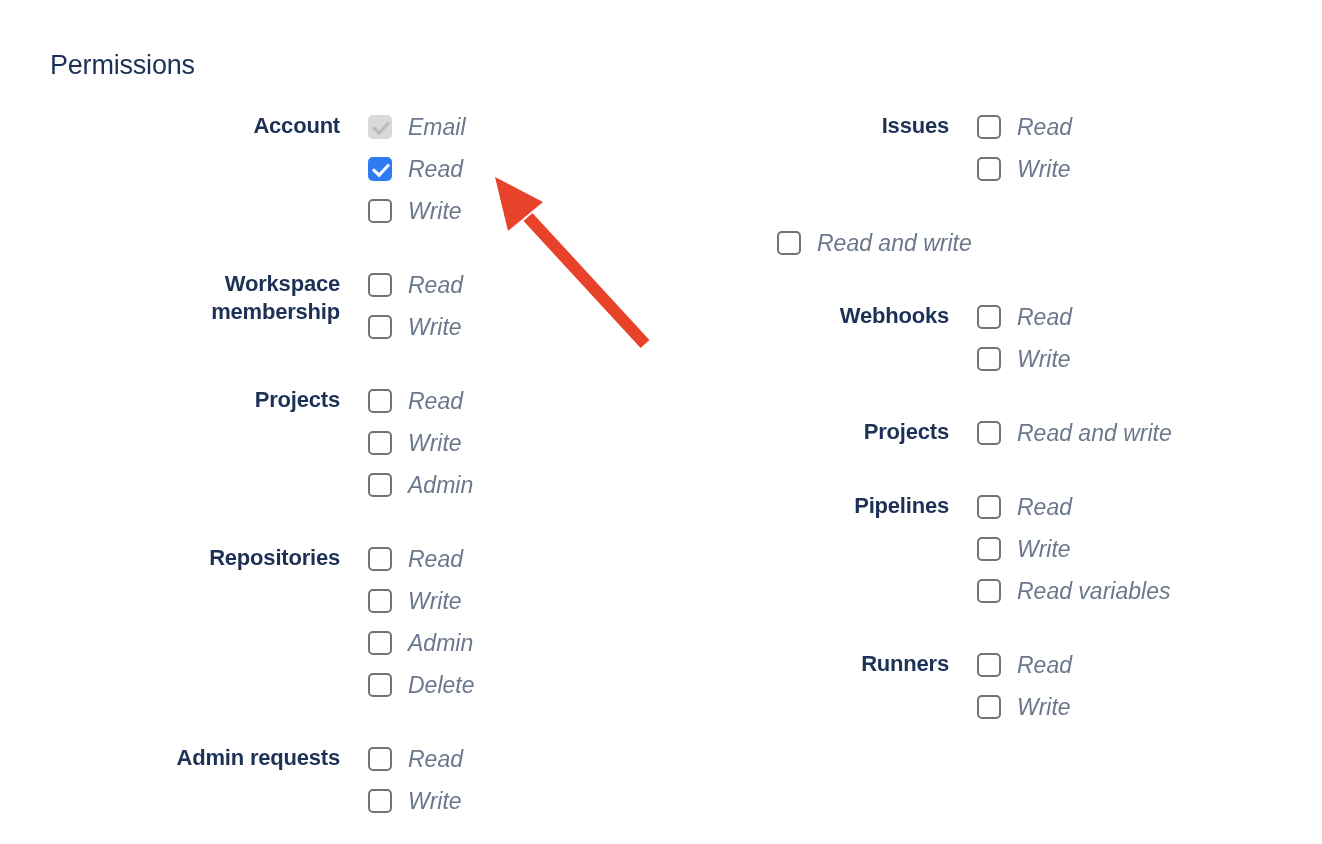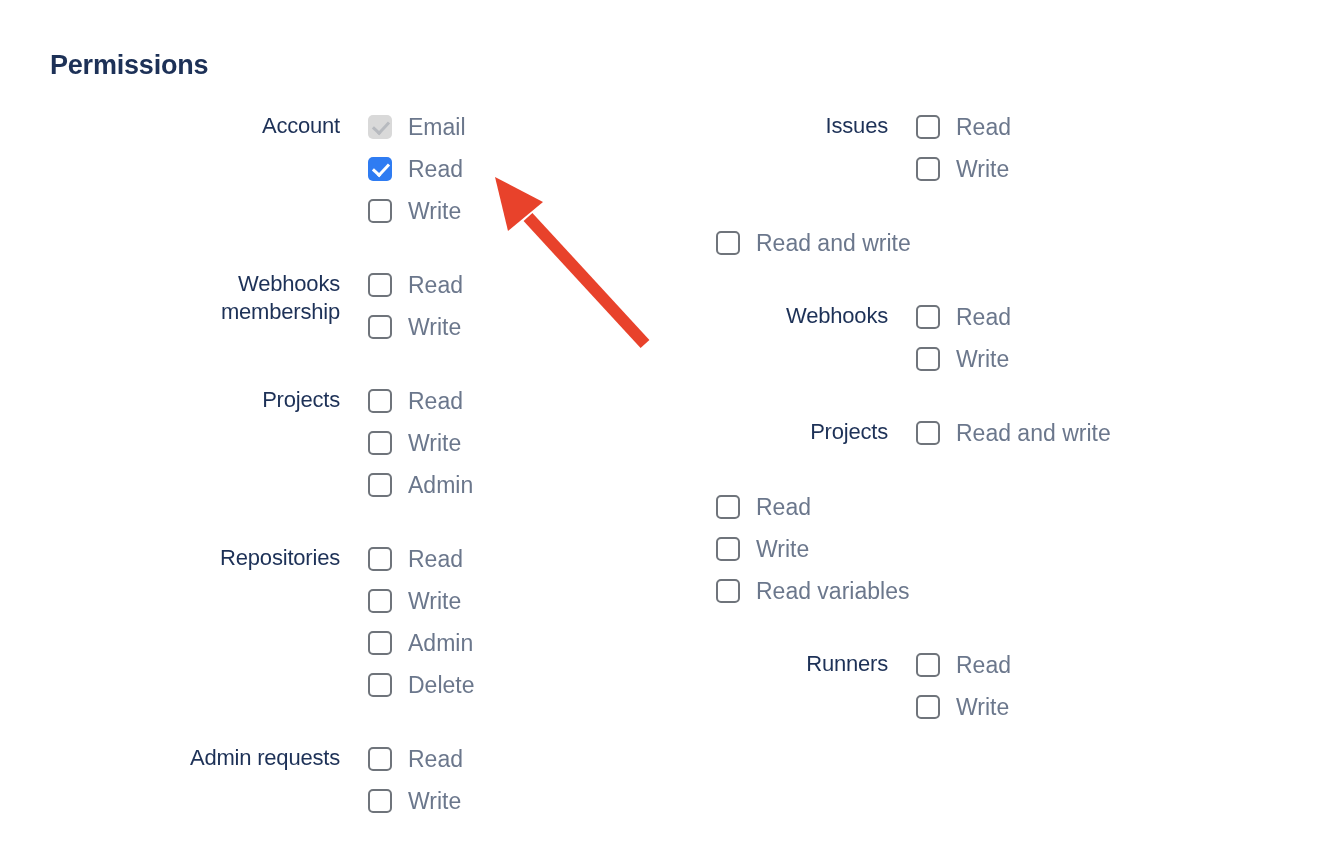--- a/index.html
+++ b/index.html
@@ -5,36 +5,36 @@
   html,body{margin:0;padding:0;background:#ffffff;}
   body{
     width:1322px;height:844px;position:relative;overflow:hidden;
     font-family:"Liberation Sans","DejaVu Sans",sans-serif;
     -webkit-font-smoothing:antialiased;
   }
   .page{position:relative;width:1322px;height:844px;}
 
   .page-title{
     position:absolute;left:50px;top:50px;
-    font-size:27px;font-weight:700;color:#1d3157;letter-spacing:-0.2px;
+    font-size:27px;font-weight:400;color:#1d3157;letter-spacing:-0.2px;
   }
 
   .col{position:absolute;top:115px;}
   .col-left{left:140px;}
-  .col-right{left:688px;}
+  .col-right{left:749px;}
 
   .group{display:flex;margin-bottom:32px;}
   .group-label{
     width:200px;flex:none;text-align:right;
-    font-size:22px;font-weight:400;color:#1d3157;
+    font-size:22px;font-weight:700;color:#1d3157;
     line-height:28px;margin-top:-3px;letter-spacing:-0.2px;
   }
   .group-options{margin-left:28px;}
 
-  .option{display:flex;align-items:center;height:24px;margin-bottom:18px;cursor:pointer;}
+  .option{display:flex;align-items:center;height:24px;margin-bottom:18px;cursor:pointer;font-style:italic;}
   .option.is-disabled{cursor:default;}
 
   .checkbox{
     width:24px;height:24px;flex:none;position:relative;
     border-radius:5px;box-sizing:border-box;background:#fff;
   }
   .checkbox[data-state="unchecked"]{border:2px solid #6f747b;}
   .checkbox[data-state="checked"]{background:#2f7cf2;border:none;}
   .checkbox[data-state="disabled-checked"]{background:#d9d9d9;border:none;}
   .checkbox[data-state="checked"]::after,
@@ -72,21 +72,21 @@
           <span class="option-label">Read</span>
         </label>
         <label class="option">
           <span class="checkbox" data-state="unchecked"></span>
           <span class="option-label">Write</span>
         </label>
       </div>
     </div>
 
     <div class="group">
-      <div class="group-label">Webhooks membership</div>
+      <div class="group-label">Workspace membership</div>
       <div class="group-options">
         <label class="option">
           <span class="checkbox" data-state="unchecked"></span>
           <span class="option-label">Read</span>
         </label>
         <label class="option">
           <span class="checkbox" data-state="unchecked"></span>
           <span class="option-label">Write</span>
         </label>
       </div>
@@ -191,20 +191,21 @@
       <div class="group-label">Projects</div>
       <div class="group-options">
         <label class="option">
           <span class="checkbox" data-state="unchecked"></span>
           <span class="option-label">Read and write</span>
         </label>
       </div>
     </div>
 
     <div class="group">
+      <div class="group-label">Pipelines</div>
       <div class="group-options">
         <label class="option">
           <span class="checkbox" data-state="unchecked"></span>
           <span class="option-label">Read</span>
         </label>
         <label class="option">
           <span class="checkbox" data-state="unchecked"></span>
           <span class="option-label">Write</span>
         </label>
         <label class="option">

